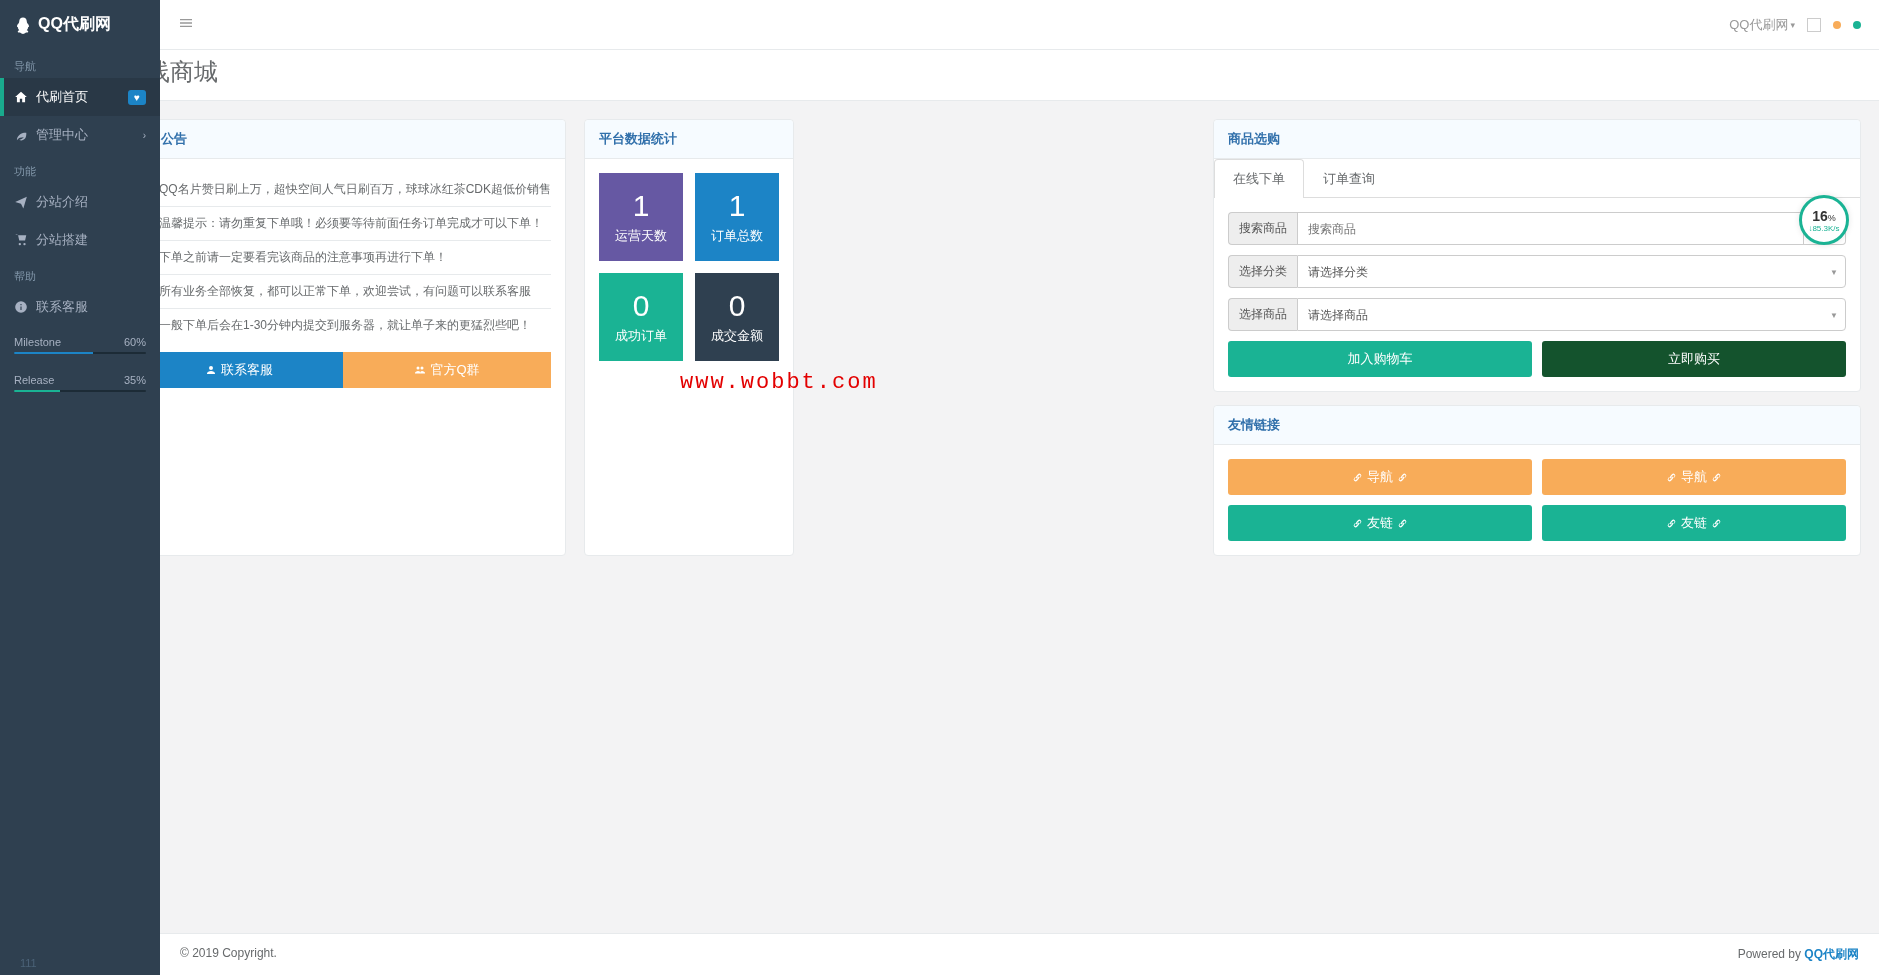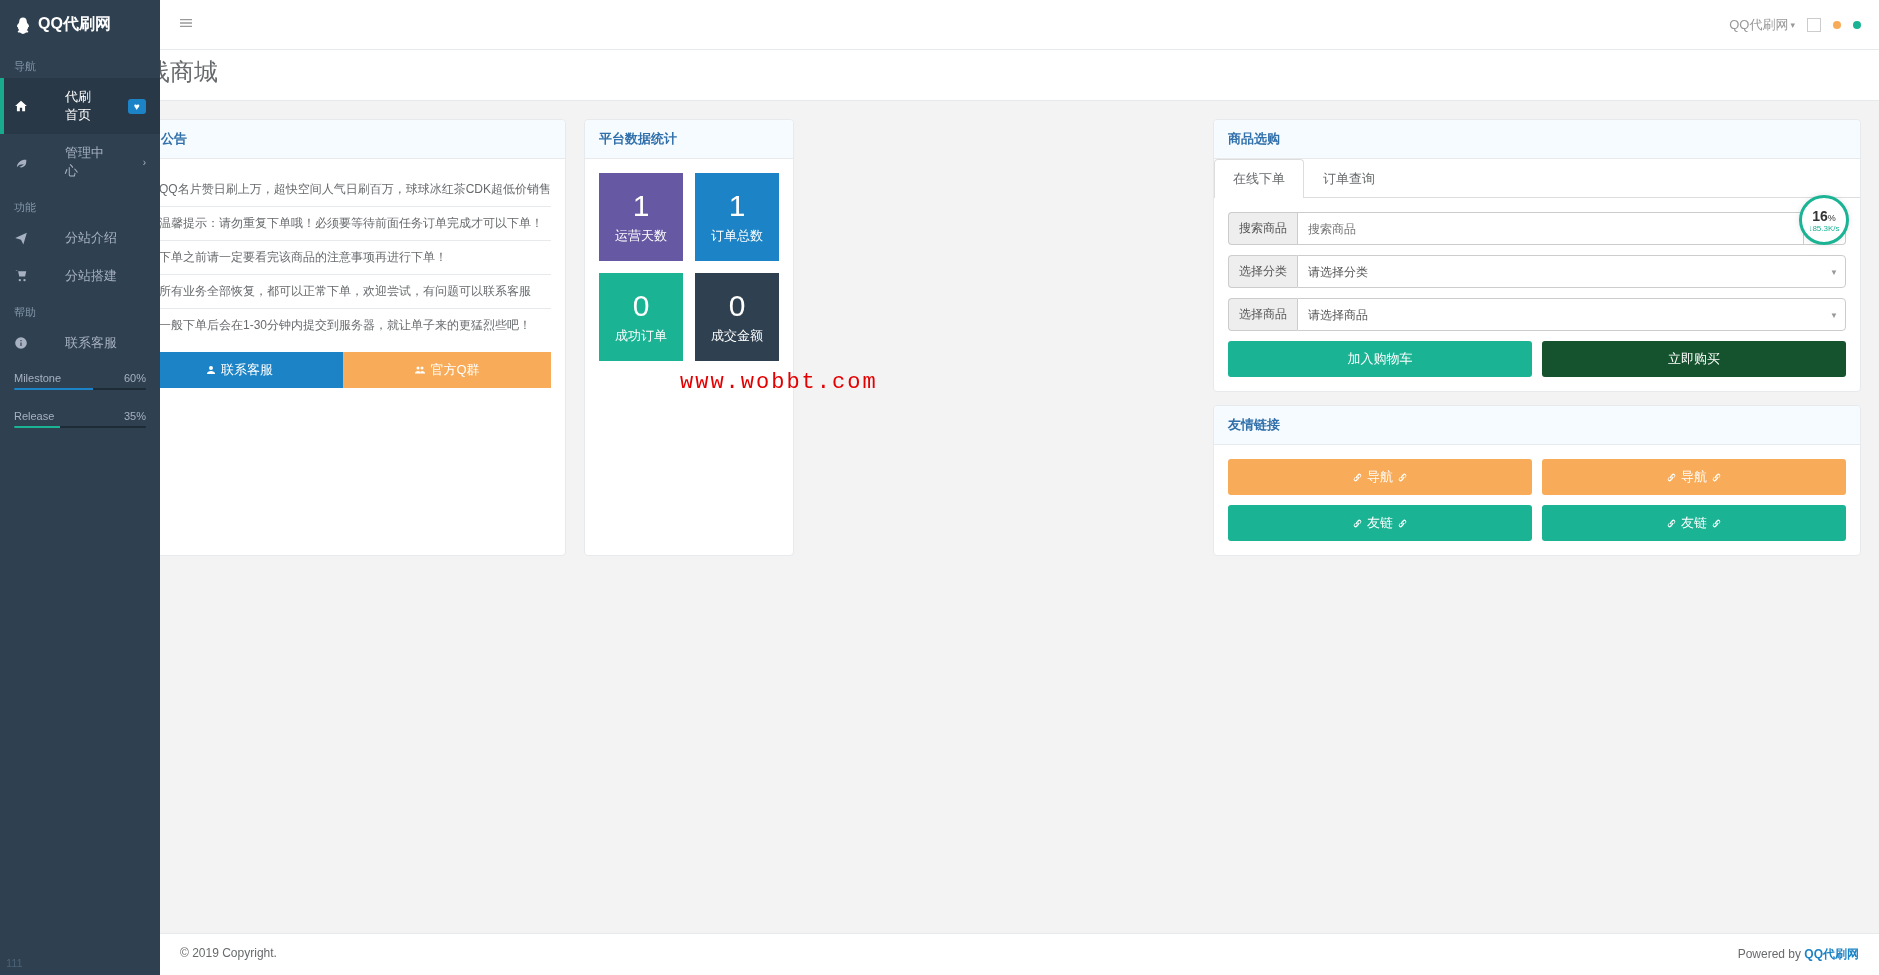--- a/index.html
+++ b/index.html
@@ -3,34 +3,34 @@
   <meta charset="utf-8">
   <style>
     * { box-sizing: border-box; margin: 0; padding: 0; }
     body { font-family: "Helvetica Neue", Helvetica, Arial, "Microsoft YaHei", sans-serif; background: #f3f3f4; font-size: 13px; color: #676a6c; }
     
     
     .sidebar { position: fixed; left: 0; top: 0; width: 160px; height: 100vh; background: #2f4050; z-index: 100; }
     .sidebar-header { padding: 14px 14px; color: #fff; font-size: 16px; font-weight: bold; display: flex; align-items: center; gap: 6px; }
     .sidebar-header .brand-icon { width: 18px; height: 18px; fill: #fff; }
     .nav-section { font-size: 11px; color: #8095a8; padding: 10px 14px 4px; }
-    .nav-item { display: flex; align-items: center; padding: 10px 14px; color: #a7b1c2; font-size: 13px; cursor: pointer; position: relative; gap: 29px; }
+    .nav-item { display: flex; align-items: center; padding: 10px 14px; color: #a7b1c2; font-size: 13px; cursor: pointer; position: relative; }
     .nav-item.active { background: #293846; border-left: 4px solid #19aa8d; padding-left: 10px; color: #fff; }
     .nav-item .nav-icon { width: 14px; height: 14px; margin-right: 8px; fill: currentColor; flex-shrink: 0; }
     .nav-item .nav-label { flex: 1; }
     .nav-item .nav-badge { background: #1c84c6; color: #fff; font-size: 10px; padding: 2px 6px; border-radius: 3px; }
     .nav-item .nav-chevron { font-size: 10px; }
     
     .progress-item { padding: 10px 14px; }
     .progress-row { display: flex; justify-content: space-between; color: #a7b1c2; font-size: 11px; margin-bottom: 4px; }
     .progress-bar-bg { height: 2px; background: #1c2b36; border-radius: 2px; overflow: hidden; }
     .progress-bar-fg { height: 100%; background: #1c84c6; }
     .progress-bar-fg.green { background: #1ab394; }
     
-    .sidebar-footer { position: absolute; bottom: 6px; left: 6px; color: #4b6277; font-size: 11px; }
+    .sidebar-footer { position: absolute; bottom: 6px; left: 20px; color: #4b6277; font-size: 11px; }
     
     
     .top-nav { position: fixed; top: 0; left: 160px; right: 0; height: 50px; background: #fff; border-bottom: 1px solid #e7eaec; display: flex; align-items: center; justify-content: space-between; padding: 0 18px; z-index: 50; }
     .toggle-btn { cursor: pointer; color: #999; }
     .toggle-btn svg { width: 16px; height: 16px; fill: currentColor; }
     .top-right { display: flex; align-items: center; gap: 12px; color: #999; font-size: 13px; }
     .top-right .dropdown-toggle { cursor: pointer; display: flex; align-items: center; gap: 2px; }
     .status-dot { width: 8px; height: 8px; border-radius: 50%; background: #1ab394; }
     .status-dot.orange { background: #f8ac59; }
     .img-placeholder { width: 14px; height: 14px; border: 1px solid #ccc; display:inline-block; }

